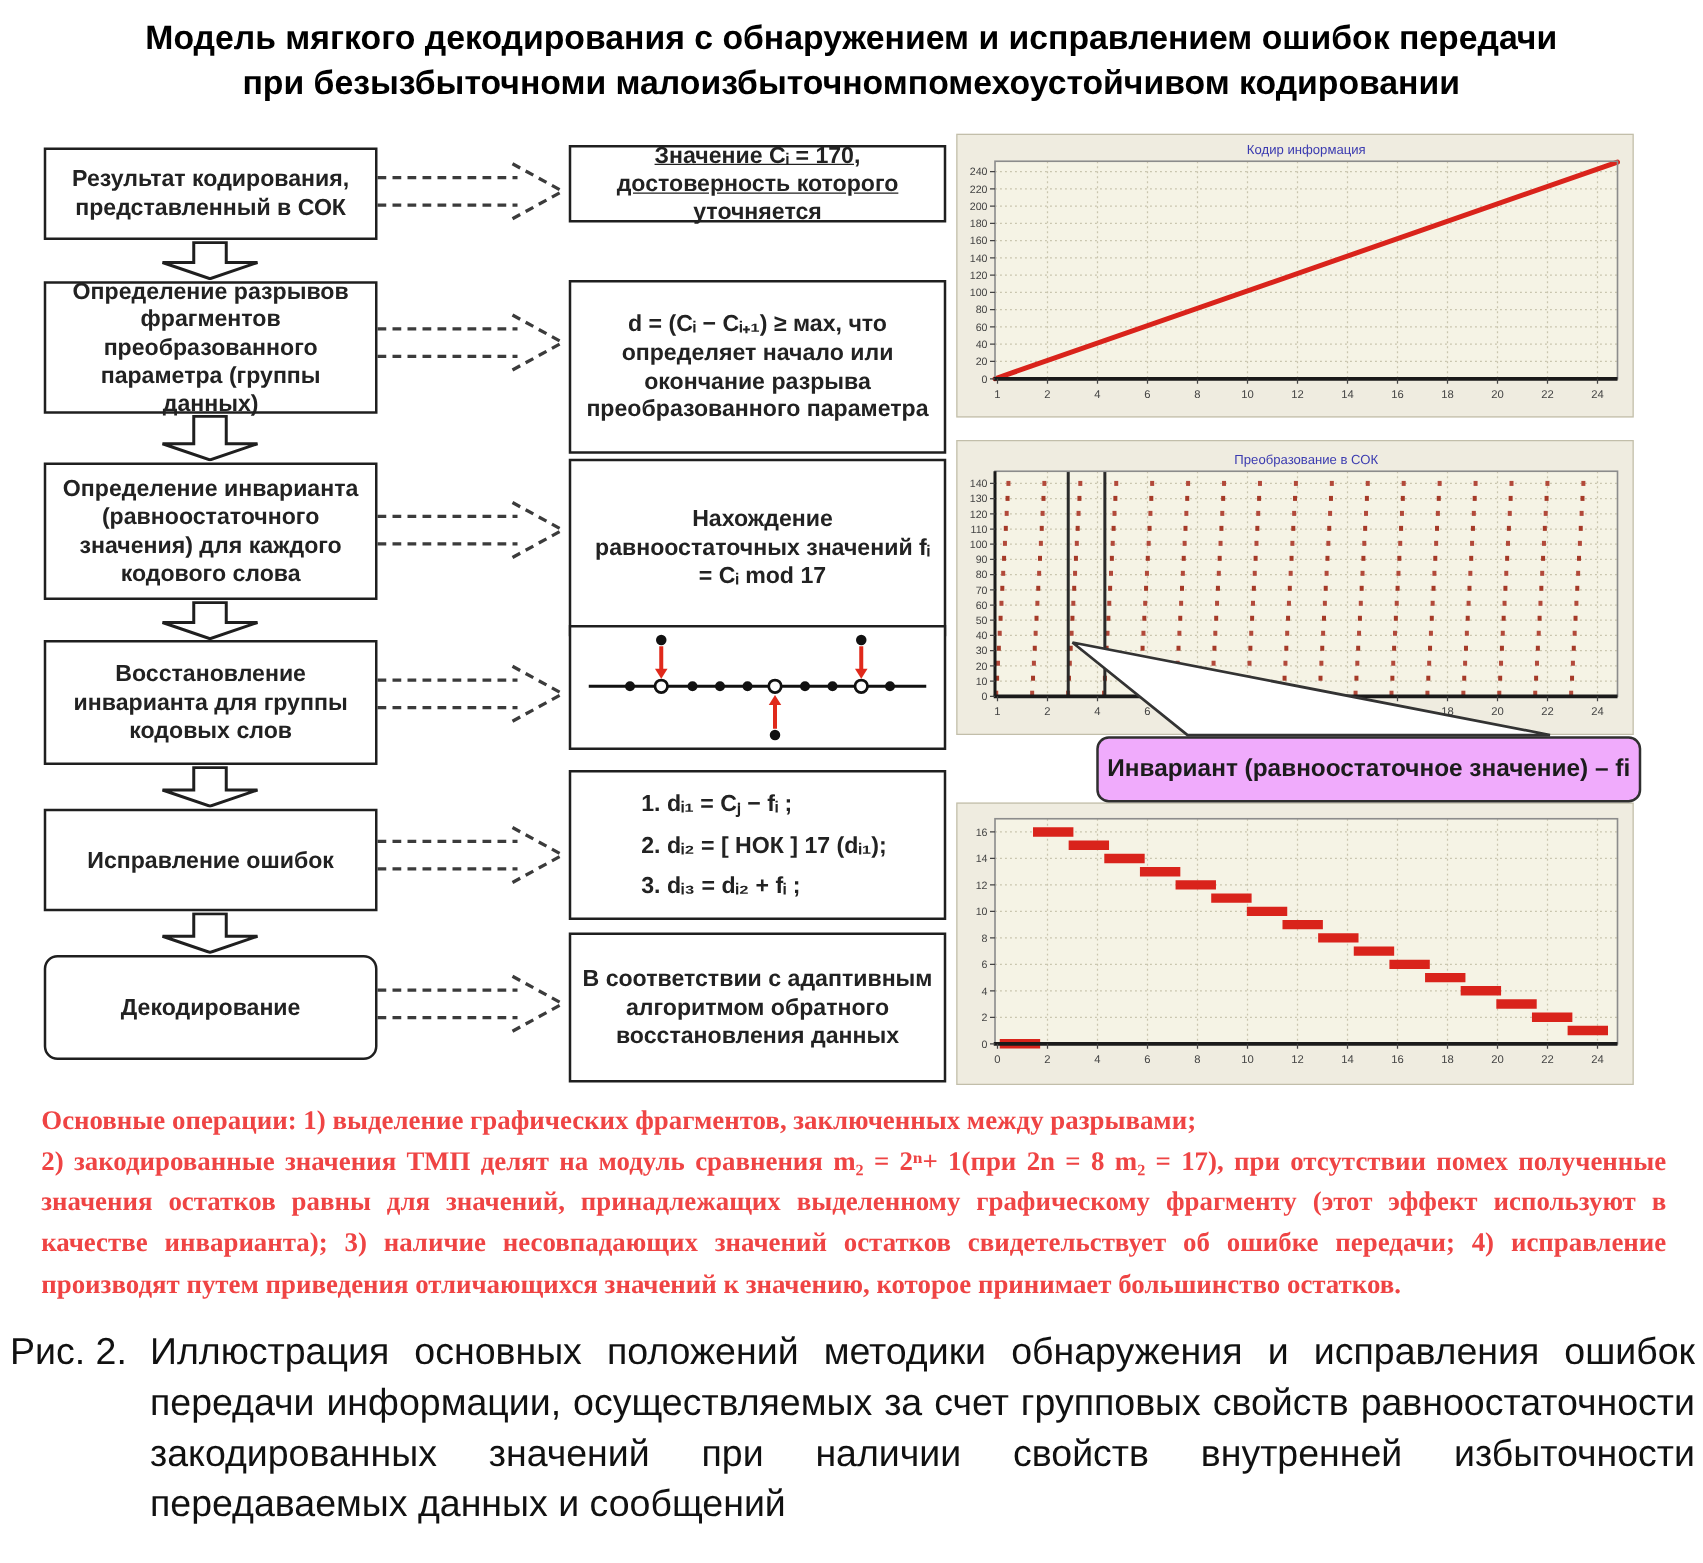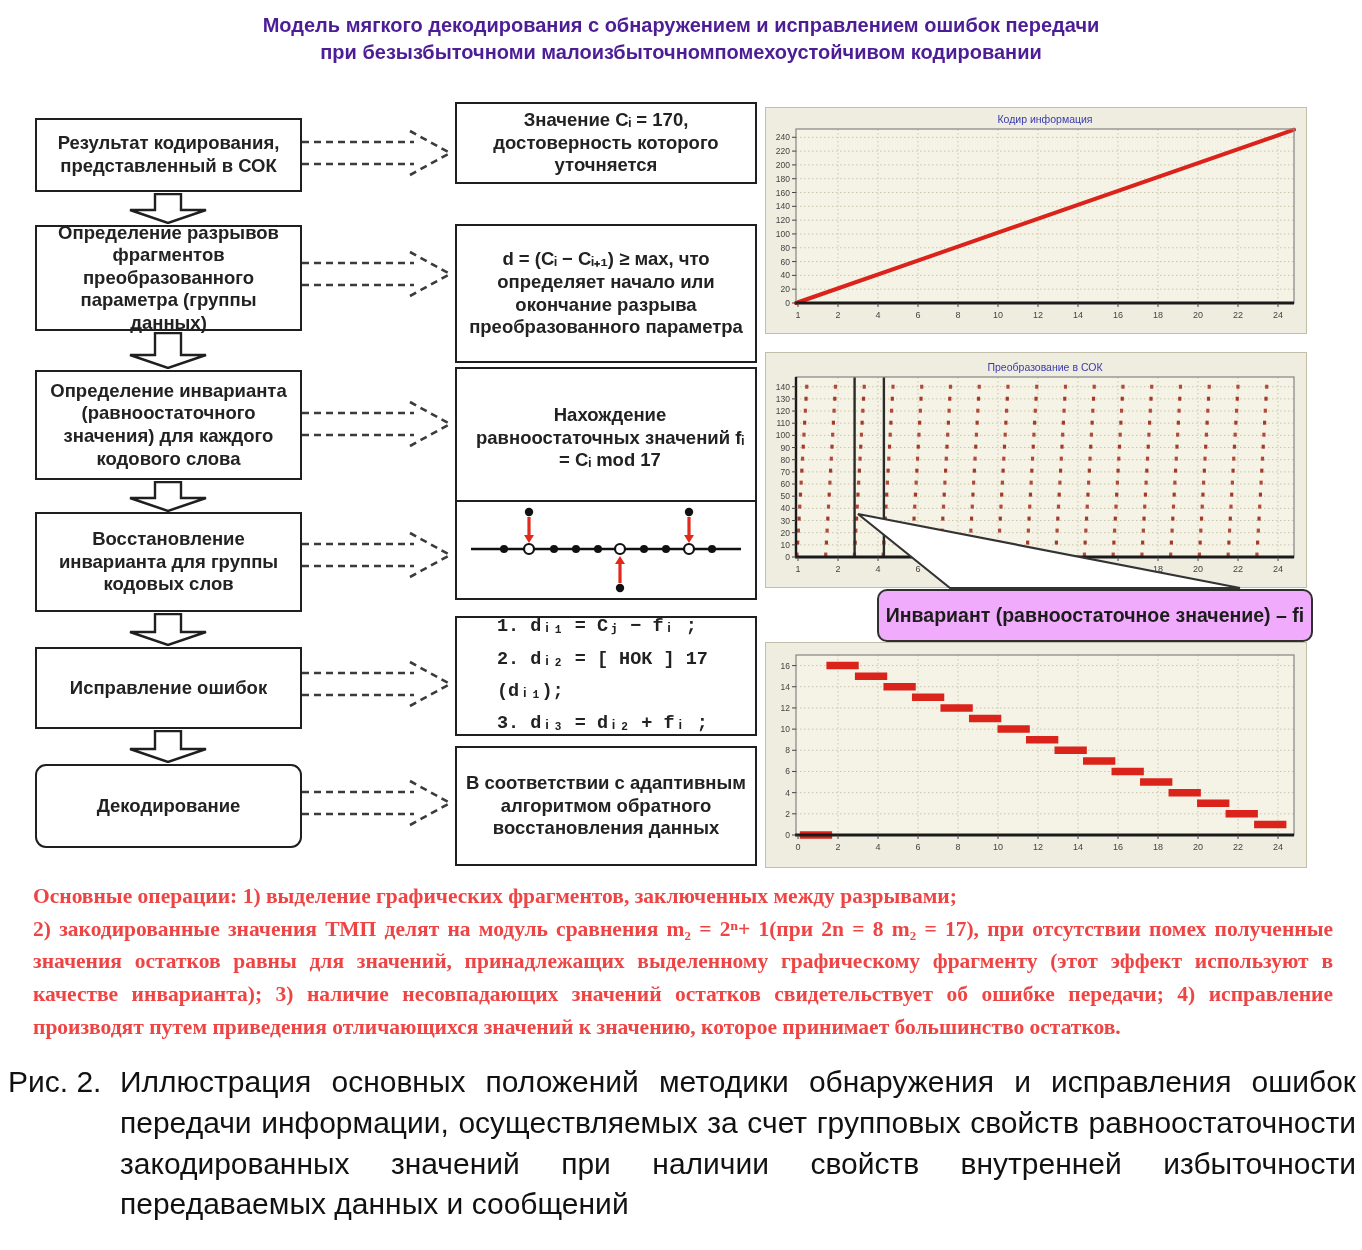--- a/index.html
+++ b/index.html
@@ -1,19 +1,19 @@
 <!DOCTYPE html>
 <html><head>
 <meta charset="utf-8">
 <style>
   html,body{margin:0;padding:0;background:#ffffff;}
   #page{position:relative;width:1362px;height:1250px;background:#fff;overflow:hidden;
         font-family:"Liberation Sans",sans-serif;}
   .page-title{position:absolute;left:0;top:12px;width:1362px;text-align:center;
-        font-weight:bold;font-size:20px;line-height:1.35;color:#4c1d95;}
+        font-weight:bold;font-size:27px;line-height:1.35;color:#000000;}
   .flow-box{position:absolute;border:2.6px solid #1f1f1f;background:#fff;
         display:flex;align-items:center;justify-content:center;text-align:center;
         font-weight:bold;font-size:18.5px;line-height:1.22;color:#222;padding:4px 8px;box-sizing:border-box;}
   .left-col{left:35px;width:267px;}
   .mid-col{left:455px;width:302px;}
   .conn{position:absolute;}
   .panel{position:absolute;left:765px;width:542px;background:#efece0;
         border:1px solid #c2beaa;box-sizing:border-box;}
   .panel svg{display:block;}
   .callout{position:absolute;left:877px;top:589px;width:432px;height:49px;background:#f0abfc;
@@ -52,21 +52,21 @@
   <div class="flow-box left-col" style="top:512px;height:100px;">
       <span>Восстановление инварианта для группы кодовых слов</span>
     </div>
   <div class="flow-box left-col" style="top:647px;height:82px;">
       <span>Исправление ошибок</span>
     </div>
   <div class="flow-box left-col" style="top:764px;height:84px;border-radius:11px;">
       <span>Декодирование</span>
     </div>
 
-  <div class="flow-box mid-col" style="top:102px;height:82px;">
+  <div class="flow-box mid-col" style="top:116px;height:62px;text-decoration:underline;">
       <span>Значение  Cᵢ = 170, достоверность которого уточняется</span>
     </div>
   <div class="flow-box mid-col" style="top:224px;height:139px;">
       <span>d = (Cᵢ − Cᵢ₊₁) ≥ мах, что определяет начало или окончание разрыва преобразованного параметра</span>
     </div>
   <div class="flow-box mid-col" style="top:367px;height:142px;padding-left:16px;">
       <span>Нахождение равноостаточных значений  fᵢ = Cᵢ mod 17</span>
     </div>
 
   <div class="dotbox mid-col" style="top:500px;height:100px;">
@@ -87,21 +87,21 @@
         <polygon points="67,33 77,33 72,41" fill="#e0291b"></polygon>
         <circle cx="232" cy="10" r="4.2" fill="#111"></circle>
         <line x1="232" y1="15" x2="232" y2="34" stroke="#e0291b" stroke-width="3.2"></line>
         <polygon points="227,33 237,33 232,41" fill="#e0291b"></polygon>
         <circle cx="163" cy="86" r="4.2" fill="#111"></circle>
         <line x1="163" y1="81" x2="163" y2="61" stroke="#e0291b" stroke-width="3.2"></line>
         <polygon points="158,62 168,62 163,54" fill="#e0291b"></polygon>
       </svg>
   </div>
 
-  <div class="flow-box mid-col" style="top:616px;height:120px;align-items:center;justify-content:flex-start;padding-left:40px;font-family:Liberation Mono, monospace;">
+  <div class="flow-box mid-col" style="top:616px;height:120px;align-items:center;justify-content:flex-start;padding-left:56px;">
     <div style="text-align:left;line-height:1.75;">
       <div>1.  dᵢ₁ = Cⱼ − fᵢ ;</div>
       <div>2.  dᵢ₂ = [ НОК ] 17 (dᵢ₁);</div>
       <div>3.  dᵢ₃ = dᵢ₂ + fᵢ ;</div>
     </div>
   </div>
 
   <div class="flow-box mid-col" style="top:746px;height:120px;">
       <span>В соответствии с адаптивным алгоритмом обратного восстановления данных</span>
     </div>

